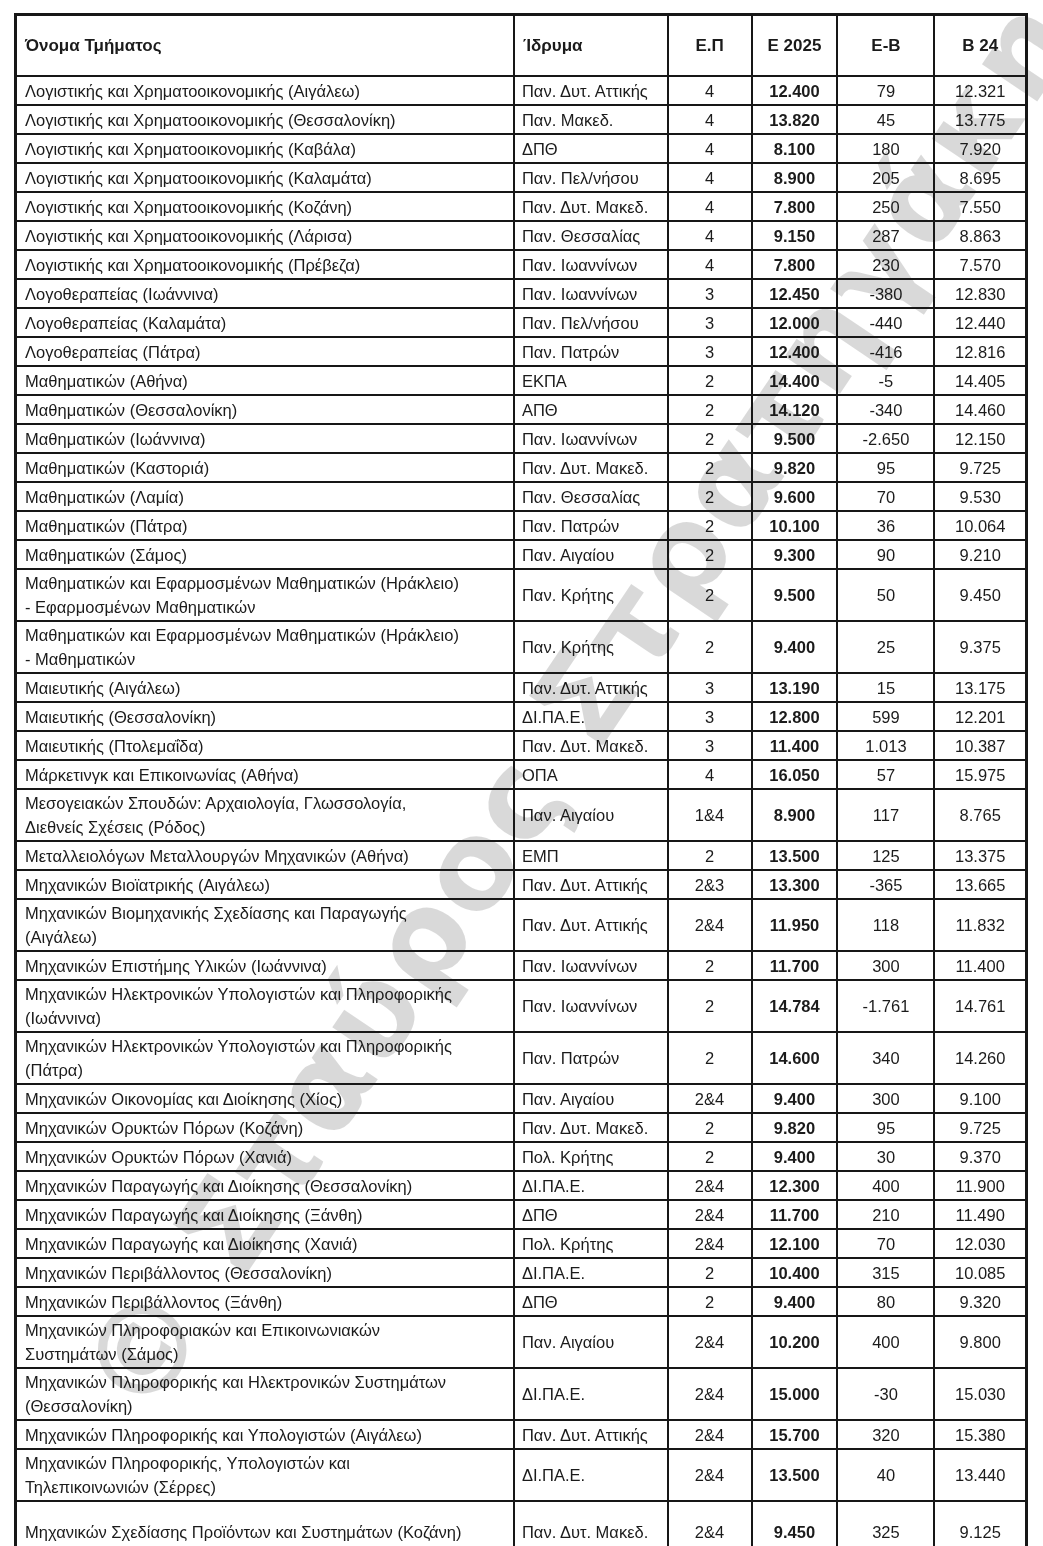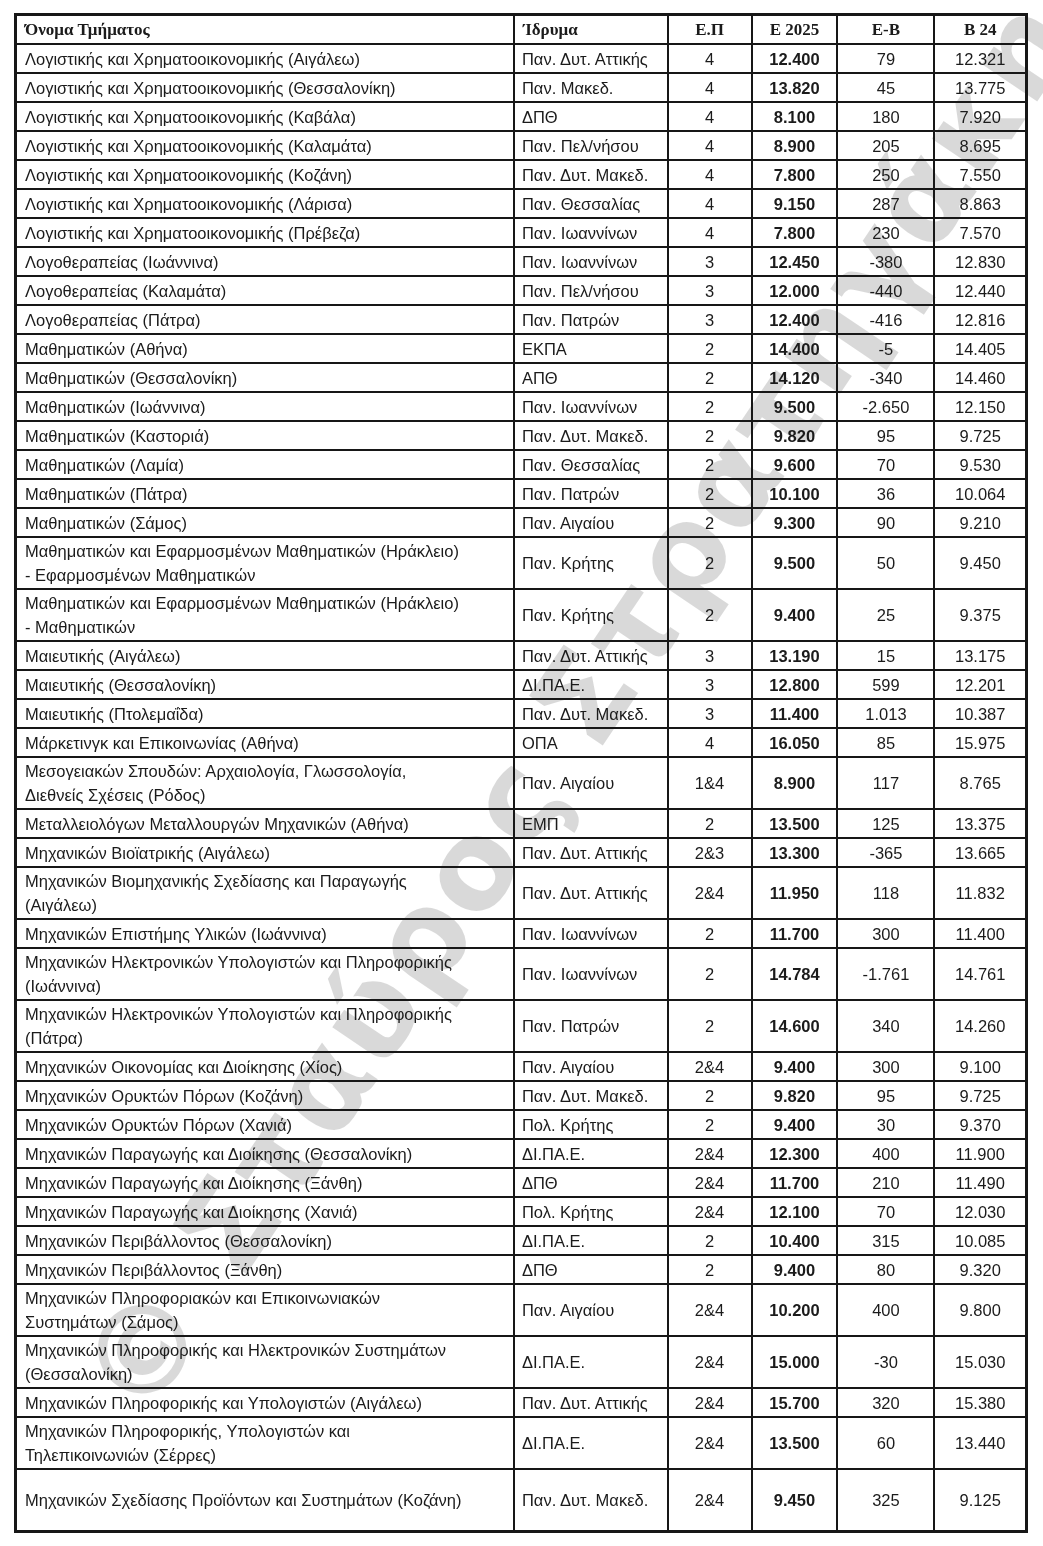--- a/index.html
+++ b/index.html
@@ -51,24 +51,23 @@
     font-size: 16.5px;
     line-height: 24px;
     vertical-align: middle;
     overflow: hidden;
   }
   .data-table { border: 3px solid #171717; }
   .data-table th {
     font-size: 17px;
     font-weight: bold;
     height: 25px;
-    padding: 1px 4px;
+    padding: 17px 4px;
     text-align: center;
     white-space: nowrap;
-    font-family: Liberation Serif, serif;
   }
   .data-table th.h-left { text-align: left; padding-left: 8px; }
   .data-table td { height: 25px; }
   .c-name {
     text-align: left;
     padding: 1px 4px 1px 8px;
     white-space: pre-line;
   }
   .c-inst {
     text-align: left;
@@ -284,21 +283,21 @@
             <td class="c-num">3</td>
             <td class="c-num c-bold">11.400</td>
             <td class="c-num">1.013</td>
             <td class="c-num">10.387</td>
           </tr>
           <tr>
             <td class="c-name">Μάρκετινγκ και Επικοινωνίας (Αθήνα)</td>
             <td class="c-inst">ΟΠΑ</td>
             <td class="c-num">4</td>
             <td class="c-num c-bold">16.050</td>
-            <td class="c-num">85</td>
+            <td class="c-num">57</td>
             <td class="c-num">15.975</td>
           </tr>
           <tr>
             <td class="c-name">Μεσογειακών Σπουδών: Αρχαιολογία, Γλωσσολογία,
 Διεθνείς Σχέσεις (Ρόδος)</td>
             <td class="c-inst">Παν. Αιγαίου</td>
             <td class="c-num">1&amp;4</td>
             <td class="c-num c-bold">8.900</td>
             <td class="c-num">117</td>
             <td class="c-num">8.765</td>
@@ -443,21 +442,21 @@
             <td class="c-num c-bold">15.700</td>
             <td class="c-num">320</td>
             <td class="c-num">15.380</td>
           </tr>
           <tr>
             <td class="c-name">Μηχανικών Πληροφορικής, Υπολογιστών και
 Τηλεπικοινωνιών  (Σέρρες)</td>
             <td class="c-inst">ΔΙ.ΠΑ.Ε.</td>
             <td class="c-num">2&amp;4</td>
             <td class="c-num c-bold">13.500</td>
-            <td class="c-num">60</td>
+            <td class="c-num">40</td>
             <td class="c-num">13.440</td>
           </tr>
           <tr>
             <td class="c-name">Μηχανικών Σχεδίασης Προϊόντων και Συστημάτων (Κοζάνη)</td>
             <td class="c-inst">Παν. Δυτ. Μακεδ.</td>
             <td class="c-num">2&amp;4</td>
             <td class="c-num c-bold">9.450</td>
             <td class="c-num">325</td>
             <td class="c-num">9.125</td>
           </tr>

